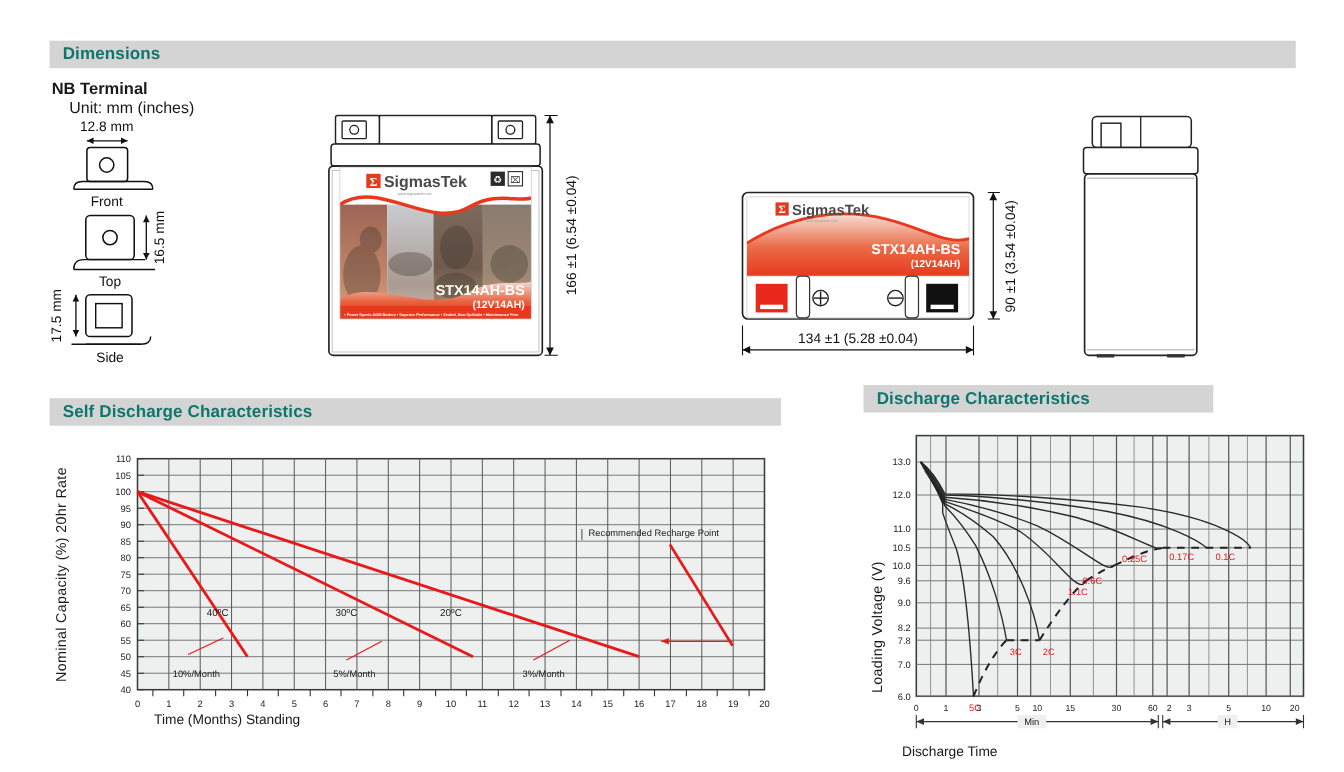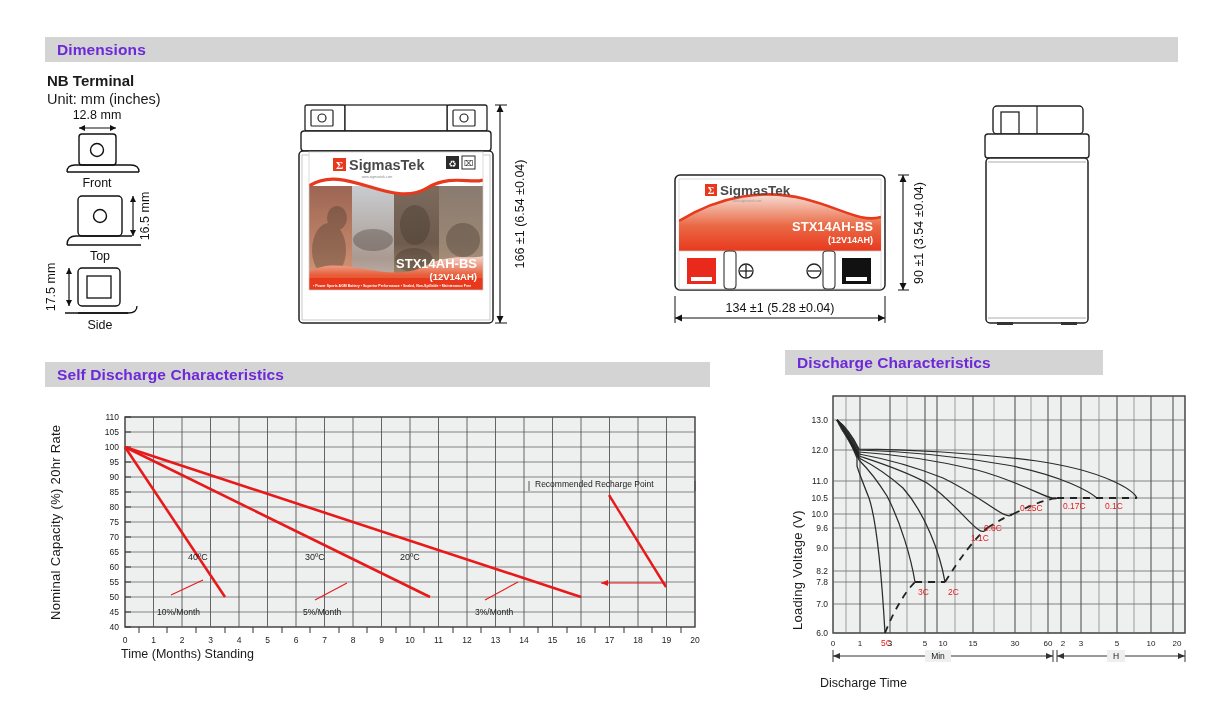--- a/index.html
+++ b/index.html
@@ -5,26 +5,26 @@
   html,body{margin:0;padding:0;}
   body{
     width:1222px;height:702px;background:#ffffff;
     font-family:"Liberation Sans", sans-serif;
     color:#1a1a1a;position:relative;overflow:hidden;
   }
   .section-header{
     position:absolute;background:#d4d4d4;display:flex;align-items:center;
     padding-left:12px;box-sizing:border-box;
   }
-  .section-header span{font-size:15.5px;font-weight:bold;color:#6d28d9;letter-spacing:0.1px;}
+  .section-header span{font-size:15.5px;font-weight:bold;color:#0f766e;letter-spacing:0.1px;}
 
   
   #dim-header{left:45px;top:37px;width:1133px;height:25px;}
   #nb-terminal{position:absolute;left:47px;top:72px;font-size:15px;font-weight:bold;}
-  #unit-line{position:absolute;left:47px;top:91px;font-size:14.5px;}
+  #unit-line{position:absolute;left:63px;top:91px;font-size:14.5px;}
 
   svg{display:block;}
   .abs{position:absolute;}
 
   
   #sd-header{left:45px;top:350px;width:665px;height:25px;margin-top:12px;}
   #dc-header{left:785px;top:350px;width:318px;height:25px;}
 
   .axis-title{position:absolute;font-size:12.5px;}
   .vaxis-title{position:absolute;font-size:13px;writing-mode:vertical-rl;transform:rotate(180deg);letter-spacing:0.3px;}
@@ -385,21 +385,21 @@
 
   <text class="anno" x="490" y="82">Recommended Recharge Point</text>
   <line x1="484" y1="76" x2="484" y2="86" stroke="#444" stroke-width="0.9"></line>
   <line x1="650" y1="76" x2="650" y2="86" stroke="#444" stroke-width="0.9"></line>
   <line x1="564" y1="90" x2="621" y2="182" stroke="#e8191b" stroke-width="2.4"></line>
   <line x1="556" y1="178" x2="621" y2="178" stroke="#e8191b" stroke-width="1.1"></line>
   <path d="M556,178 l7,-3 v6 z" fill="#e8191b"></path>
 </svg>
 
 <div class="vaxis-title" style="left:48px;top:420px;height:200px;">Nominal Capacity (%) 20hr Rate</div>
-<div class="axis-title" style="left:121px;top:647px;">Time (Months) Standing</div>
+<div class="axis-title" style="left:140px;top:647px;">Time (Months) Standing</div>
 
 <div class="section-header" id="dc-header">
   <span>Discharge Characteristics</span>
 </div>
 
 <svg class="abs" style="left:785px;top:388px;" width="430" height="280" viewBox="0 0 430 280">
 
   <rect x="48" y="8" width="352" height="237" fill="#eef0ef" stroke="#3a3a3a" stroke-width="1.4"></rect>
 
   <g stroke="#666" stroke-width="0.8">

